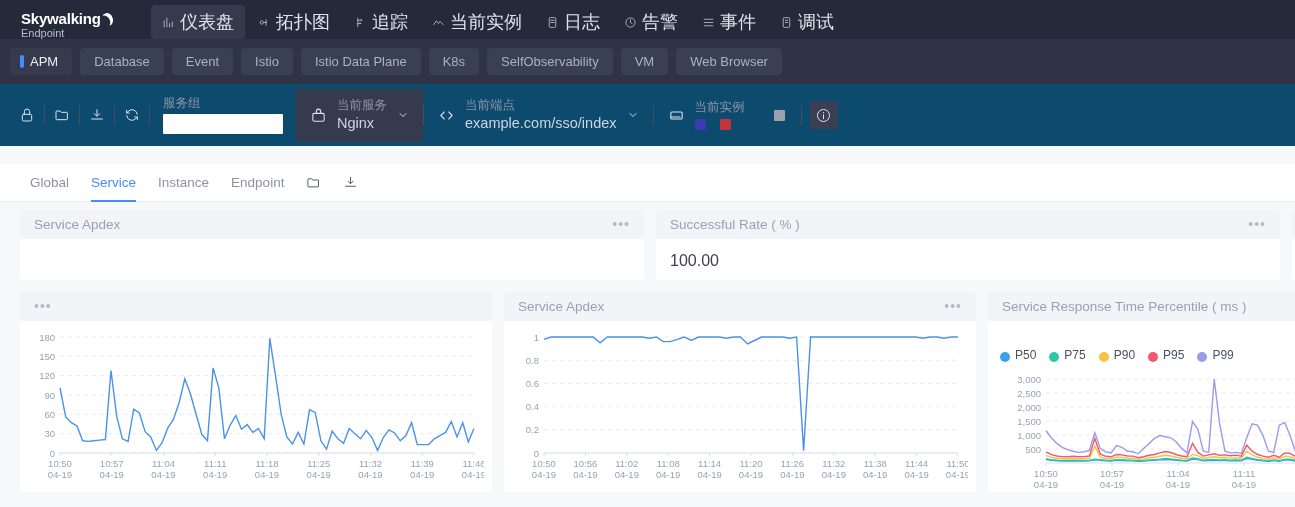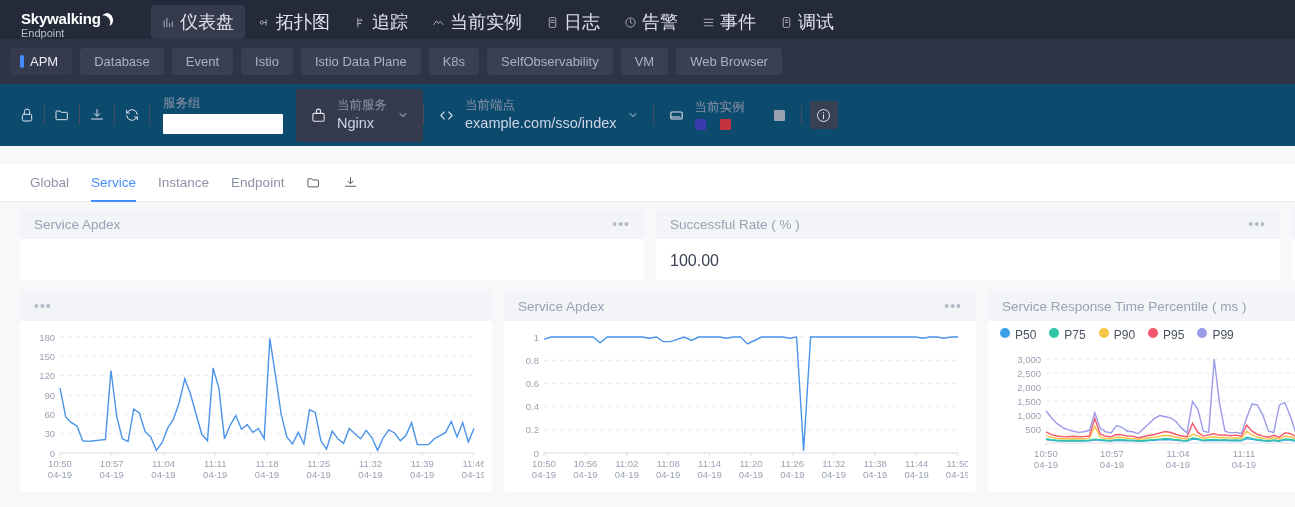--- a/index.html
+++ b/index.html
@@ -141,21 +141,21 @@
   .card-title { font-size: 13.5px; color: #9aa1b2; white-space: nowrap; }
   .dots { color: #b4bac7; font-size: 14px; letter-spacing: 1px; line-height: 0.6; cursor: pointer; }
   .stat-card { flex: 0 0 624px; height: 70px; }
   .stat-card.partial { flex: 0 0 624px; }
   .stat-value { font-size: 16px; color: #3b4253; padding: 13px 14px 0 14px; }
 
   .chart-card { flex: 0 0 472px; height: 200px; }
   .chart-card.third { flex: 0 0 472px; }
   .chart-body { padding: 6px 8px 0 8px; }
   .legend { display: flex; align-items: center; gap: 13px; padding: 7px 0 1px 12px; }
-  .legend-item { display: flex; align-items: flex-start; gap: 5px; }
+  .legend-item { display: flex; align-items: flex-end; gap: 5px; margin-top: 20px; }
   .legend-dot { width: 10px; height: 10px; border-radius: 50%; }
   .legend-text { font-size: 12px; color: #4a5161; }
   svg.plot { display: block; }
   .axis-text { font-size: 9.5px; fill: #9aa1b2; font-family: "Liberation Sans", sans-serif; }
   .grid-line { stroke: #e8eaf0; stroke-width: 1; stroke-dasharray: 4 4; }
   .axis-line { stroke: #dcdfe6; stroke-width: 1; }
   .series { fill: none; stroke-width: 1.4; }
 </style>
 </head>
 <body>

